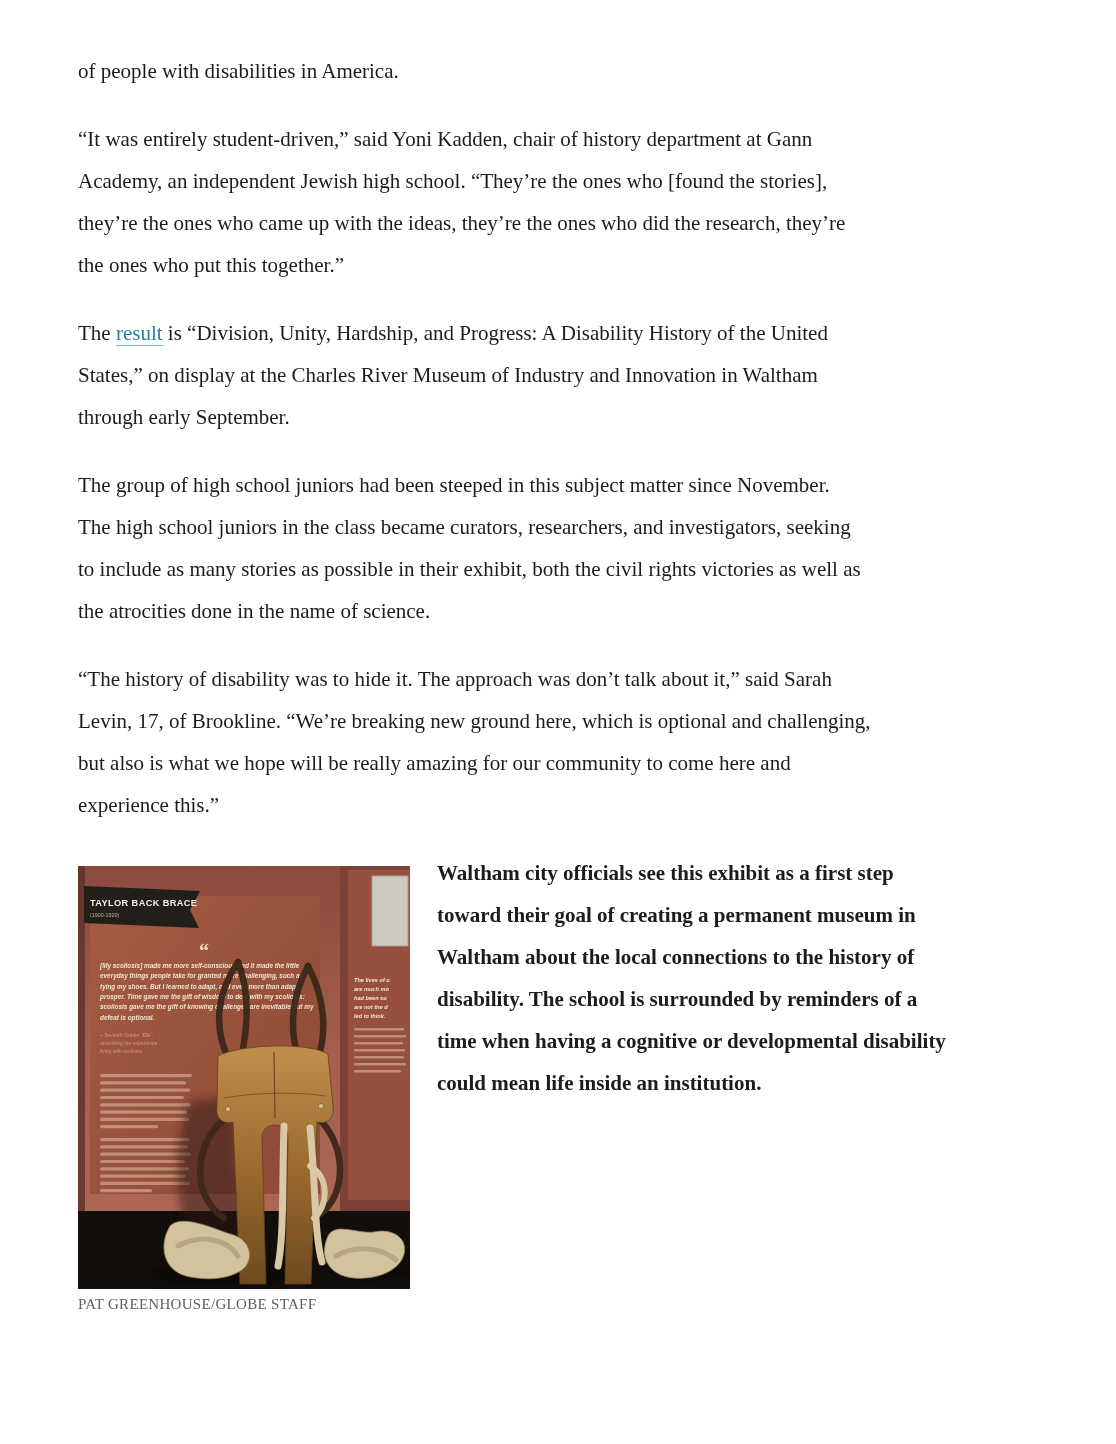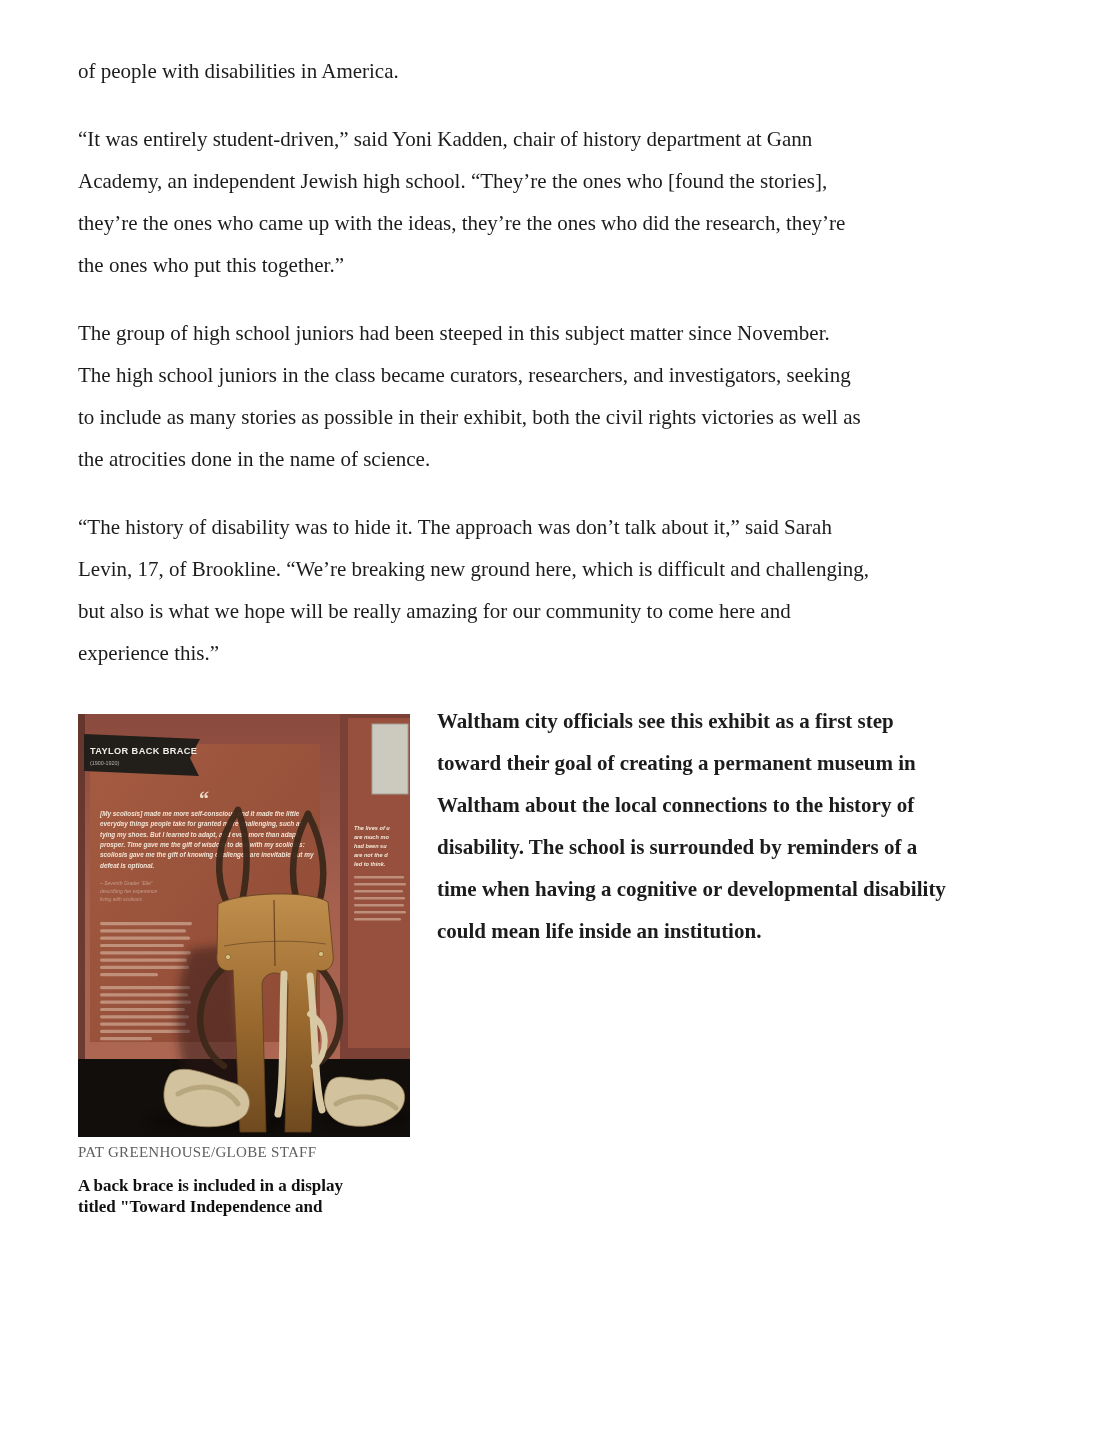--- a/index.html
+++ b/index.html
@@ -35,28 +35,31 @@
 
 <div class="page">
 
   <p class="body-text">of people with disabilities in America.</p>
 
   <p class="body-text">“It was entirely student-driven,” said Yoni Kadden, chair of history department at Gann
 Academy, an independent Jewish high school. “They’re the ones who [found the stories],
 they’re the ones who came up with the ideas, they’re the ones who did the research, they’re
 the ones who put this together.”</p>
 
+  <p class="body-text"><span>The </span><a href="#" class="inline-link">result</a><span> is “Division, Unity, Hardship, and Progress: A Disability History of the United
+States,” on display at the Charles River Museum of Industry and Innovation in Waltham
+through early September.</span></p>
 
   <p class="body-text">The group of high school juniors had been steeped in this subject matter since November.
 The high school juniors in the class became curators, researchers, and investigators, seeking
 to include as many stories as possible in their exhibit, both the civil rights victories as well as
 the atrocities done in the name of science.</p>
 
   <p class="body-text">“The history of disability was to hide it. The approach was don’t talk about it,” said Sarah
-Levin, 17, of Brookline. “We’re breaking new ground here, which is difficult and challenging,
+Levin, 17, of Brookline. “We’re breaking new ground here, which is optional and challenging,
 but also is what we hope will be really amazing for our community to come here and
 experience this.”</p>
 
   <div class="media-row">
 
     <figure class="figure">
       <div class="photo">
         <svg width="332" height="423" viewBox="0 0 332 423" xmlns="http://www.w3.org/2000/svg">
           <defs>
             <linearGradient id="wallGrad" x1="0" y1="0" x2="0" y2="1">
@@ -170,22 +173,20 @@
             <path d="M232,262 C238,320 236,368 244,396" stroke-width="7"></path>
             <path d="M232,300 C252,312 250,340 236,352" stroke-width="6"></path>
           </g>
           <path d="M92,360 C80,380 86,404 108,410 C132,416 158,412 168,400 C176,388 170,372 152,368 C134,362 104,348 92,360 Z" fill="#d3c29e" stroke="#9a865c" stroke-width="0.8"></path>
           <path d="M100,380 C122,368 148,372 160,390" stroke="#b8a67e" stroke-width="5" fill="none" stroke-linecap="round"></path>
           <path d="M250,370 C240,392 252,410 276,412 C300,414 322,404 326,388 C330,372 314,362 296,366 C278,368 258,356 250,370 Z" fill="#d3c29e" stroke="#9a865c" stroke-width="0.8"></path>
           <path d="M258,390 C278,378 304,382 318,394" stroke="#b8a67e" stroke-width="5" fill="none" stroke-linecap="round"></path>
         </svg>
       </div>
       <div class="credit">PAT GREENHOUSE/GLOBE STAFF</div>
-      <figcaption class="caption">A back brace is included in a display
-titled "Toward Independence and</figcaption>
     </figure>
 
     <div class="side-col">
       <p class="body-text">Waltham city officials see this exhibit as a first step
 toward their goal of creating a permanent museum in
 Waltham about the local connections to the history of
 disability. The school is surrounded by reminders of a
 time when having a cognitive or developmental disability
 could mean life inside an institution.</p>
     </div>

